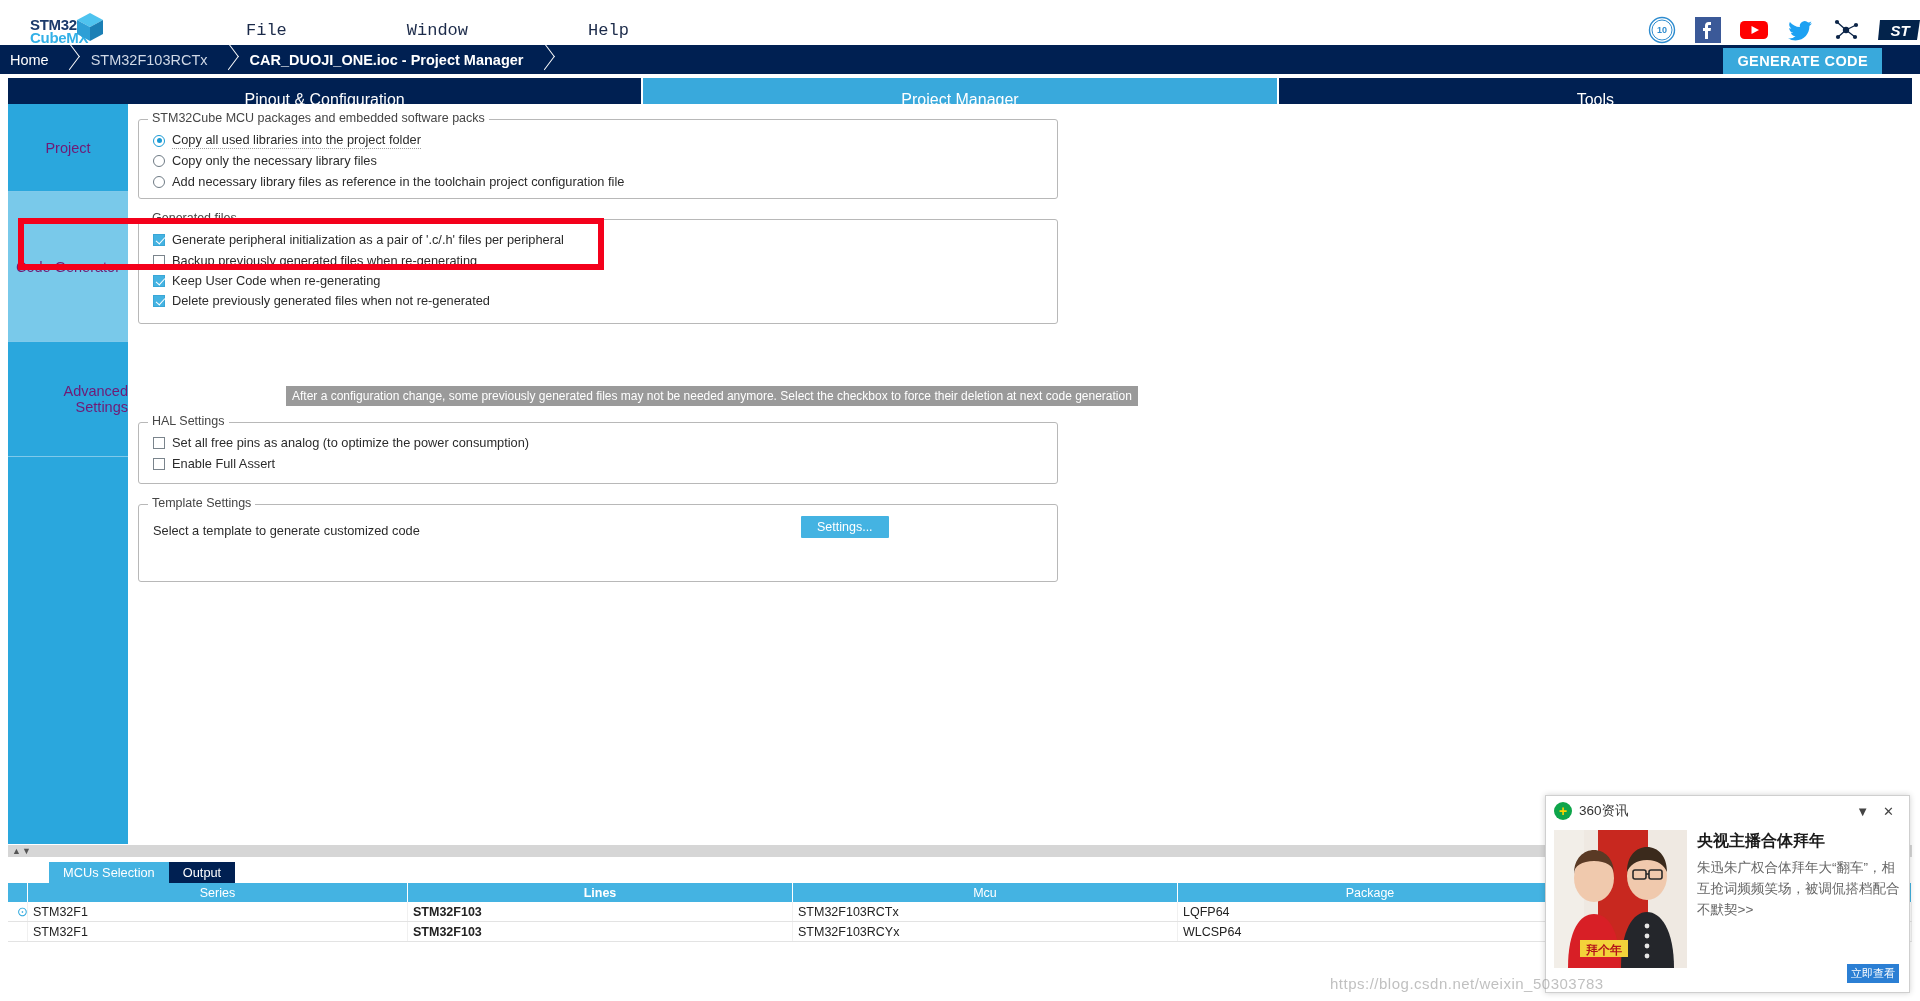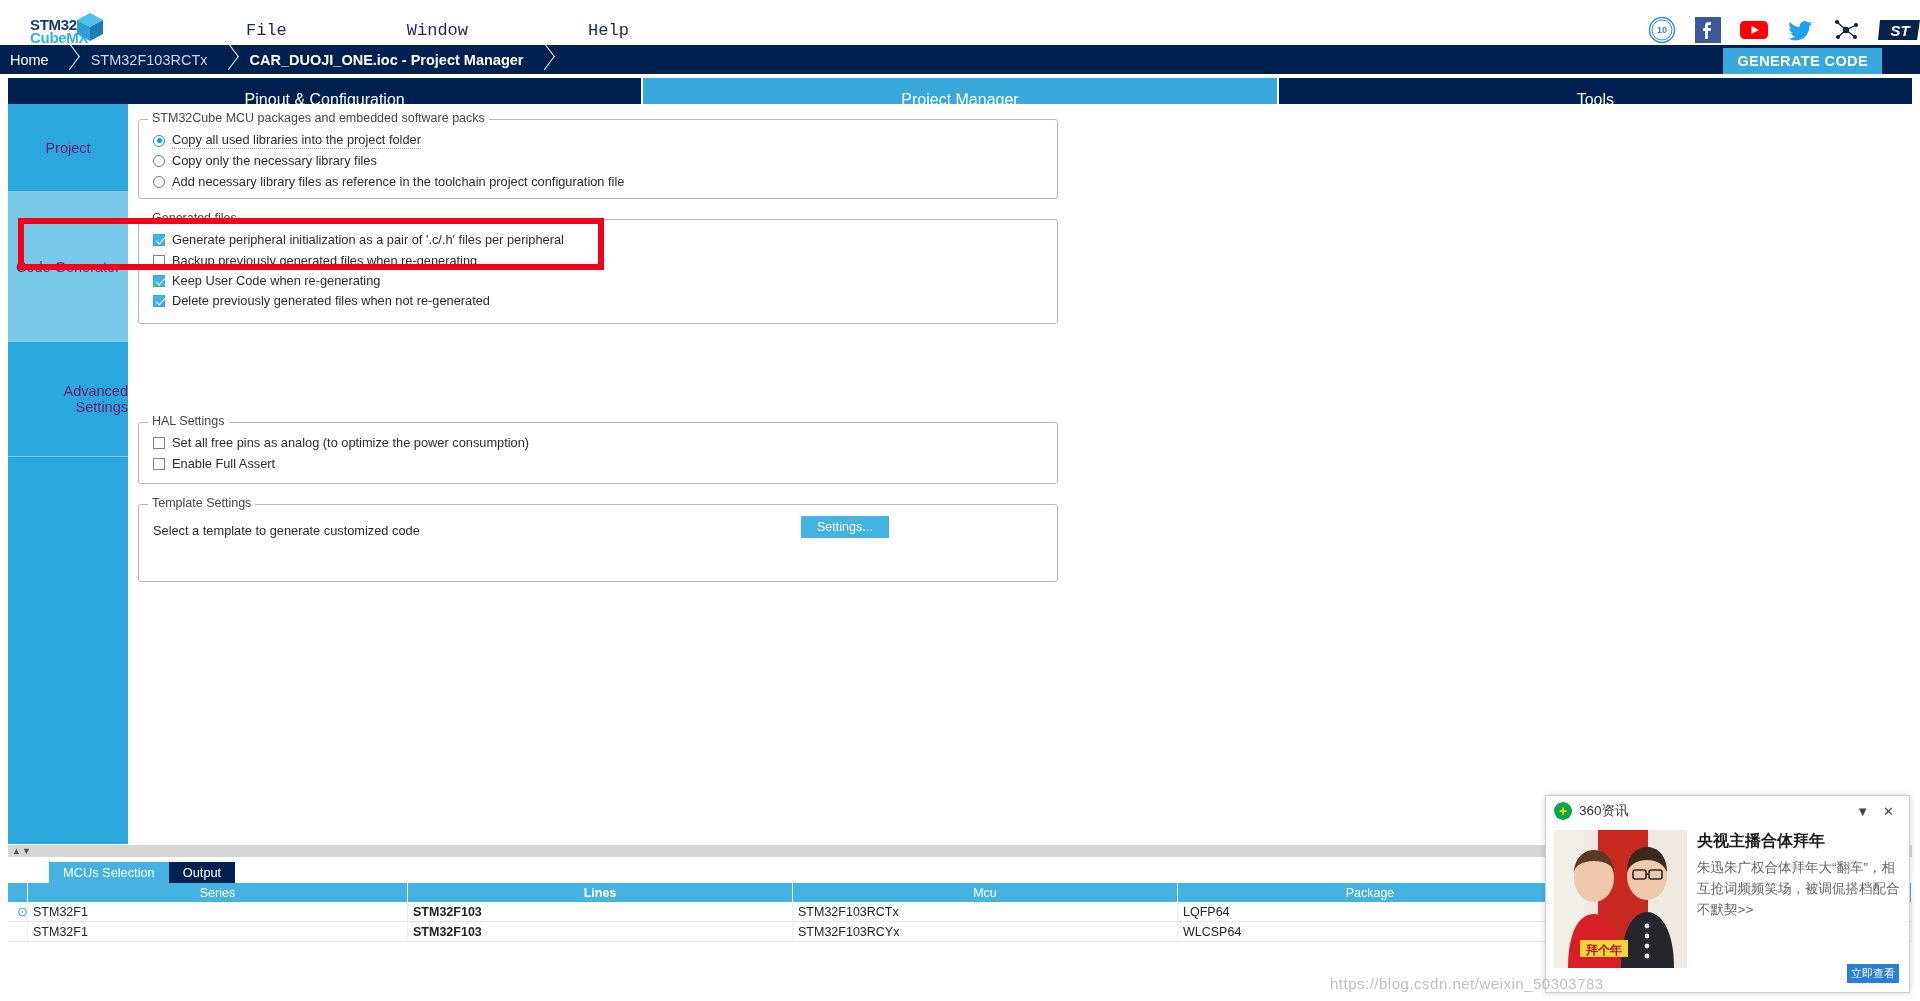--- a/index.html
+++ b/index.html
@@ -299,20 +299,21 @@
       <div class="row" style="position:absolute; left:14px; top:53px;">
         <span class="cbx on"></span>
         <span>Keep User Code when re-generating</span>
       </div>
       <div class="row" style="position:absolute; left:14px; top:73px;">
         <span class="cbx on"></span>
         <span>Delete previously generated files when not re-generated</span>
       </div>
     </div>
 
+    <div class="tooltip" style="left:158px; top:282px;">After a configuration change, some previously generated files may not be needed anymore. Select the checkbox to force their deletion at next code generation</div>
 
     <div class="groupbox" style="left:10px; top:318px; width:920px; height:62px;">
       <span class="gb-title">HAL Settings</span>
       <div class="row" style="position:absolute; left:14px; top:12px;">
         <span class="cbx"></span>
         <span>Set all free pins as analog (to optimize the power consumption)</span>
       </div>
       <div class="row" style="position:absolute; left:14px; top:33px;">
         <span class="cbx"></span>
         <span>Enable Full Assert</span>

